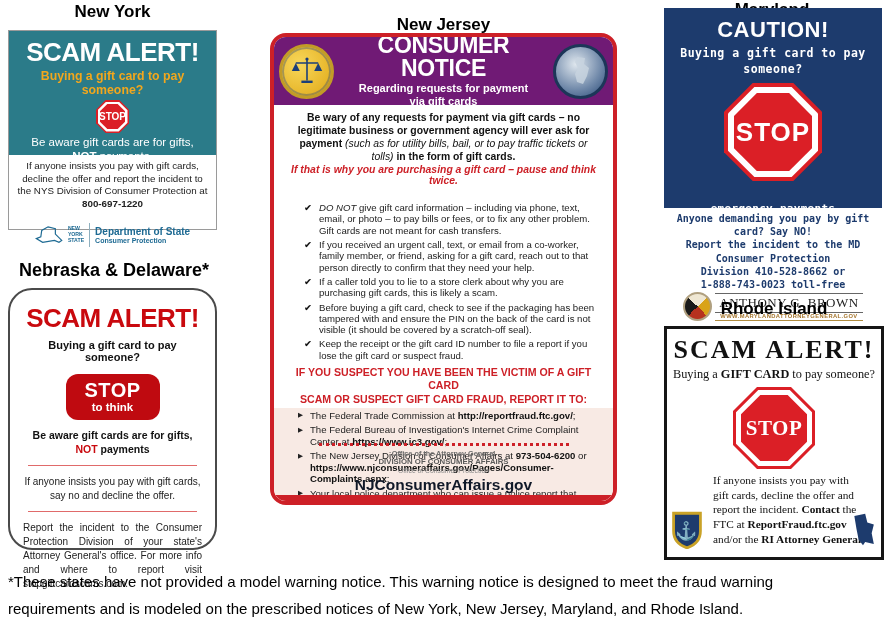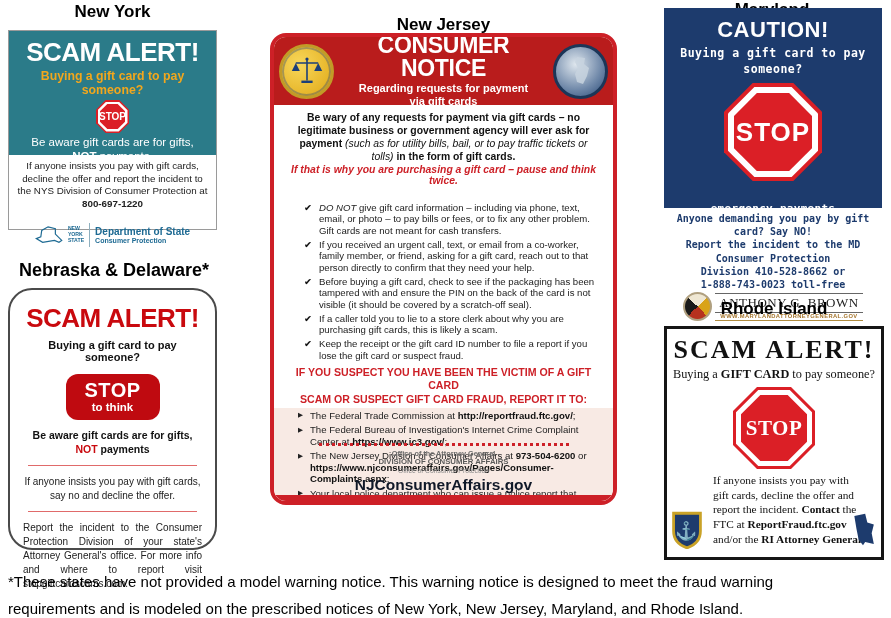--- a/index.html
+++ b/index.html
@@ -55,21 +55,21 @@
   .nd-hr { border: none; border-top: 1.5px solid #e06a6a; margin: 9px 8px; }
   .nd-insist { font-size: 10px; color: #222; line-height: 1.35; }
   .nd-report { font-size: 10px; color: #222; line-height: 1.4; text-align: justify; padding: 0 3px; }
 
   
   .t-nj { left: 270px; top: 15px; width: 347px; }
   .p-nj { position: absolute; left: 270px; top: 33px; width: 347px; height: 472px;
     border: 4px solid #cd2027; border-radius: 16px; background: #fff; overflow: hidden; }
   .nj-pink { position: absolute; left: 0; right: 0; top: 371px; bottom: 0; background: #f8eae4; z-index: 0; }
   .nj-content { position: relative; z-index: 1; height: 100%; }
-  .nj-header { height: 68px; background: #b91c1c; display: flex; align-items: center;
+  .nj-header { height: 68px; background: #701a75; display: flex; align-items: center;
     padding: 0 5px; gap: 3px; }
   .nj-seal { width: 55px; height: 55px; border-radius: 50%; flex: 0 0 auto;
     display: flex; align-items: center; justify-content: center; }
   .nj-seal-gold { background: radial-gradient(circle at 35% 35%, #f8d75a, #dfa714);
     border: 3px solid #c29b27; box-shadow: inset 0 0 0 2px rgba(28,63,122,.35); }
   .nj-seal-blue { background: radial-gradient(circle at 40% 35%, #dfe7ee, #6e87a8 60%, #2a4a77);
     border: 3px solid #1c3658; }
   .nj-head-mid { flex: 1; text-align: center; color: #fff; }
   .nj-cn { font-size: 23px; font-weight: 800; line-height: 1; letter-spacing: -0.3px; }
   .nj-sub { font-size: 11px; font-weight: bold; line-height: 1.15; margin-top: 2px; }
@@ -239,25 +239,25 @@
 
             <div class="nj-check-item nj-check-mark">
               <i>DO NOT</i><span> give gift card information – including via phone, text, email, or photo – to pay bills or fees, or to fix any other problem. Gift cards are not meant for cash transfers.</span>
             </div>
 
             <div class="nj-check-item nj-check-mark">
               <i></i><span>If you received an urgent call, text, or email from a co-worker, family member, or friend, asking for a gift card, reach out to that person directly to confirm that they need your help.</span>
             </div>
 
             <div class="nj-check-item nj-check-mark">
+              <i></i><span>If a caller told you to lie to a store clerk about why you are purchasing gift cards, this is likely a scam.</span>
+            </div>
+
+            <div class="nj-check-item nj-check-mark">
               <i></i><span>Before buying a gift card, check to see if the packaging has been tampered with and ensure the PIN on the back of the card is not visible (it should be covered by a scratch-off seal).</span>
-            </div>
-
-            <div class="nj-check-item nj-check-mark">
-              <i></i><span>If a caller told you to lie to a store clerk about why you are purchasing gift cards, this is likely a scam.</span>
             </div>
 
             <div class="nj-check-item nj-check-mark">
               <i></i><span>Keep the receipt or the gift card ID number to file a report if you lose the gift card or suspect fraud.</span>
             </div>
           </div>
 
         <div class="nj-report-heading">
           <span>IF YOU SUSPECT YOU HAVE BEEN THE VICTIM OF A GIFT CARD</span>
           <span>SCAM OR SUSPECT GIFT CARD FRAUD, REPORT IT TO:</span>

